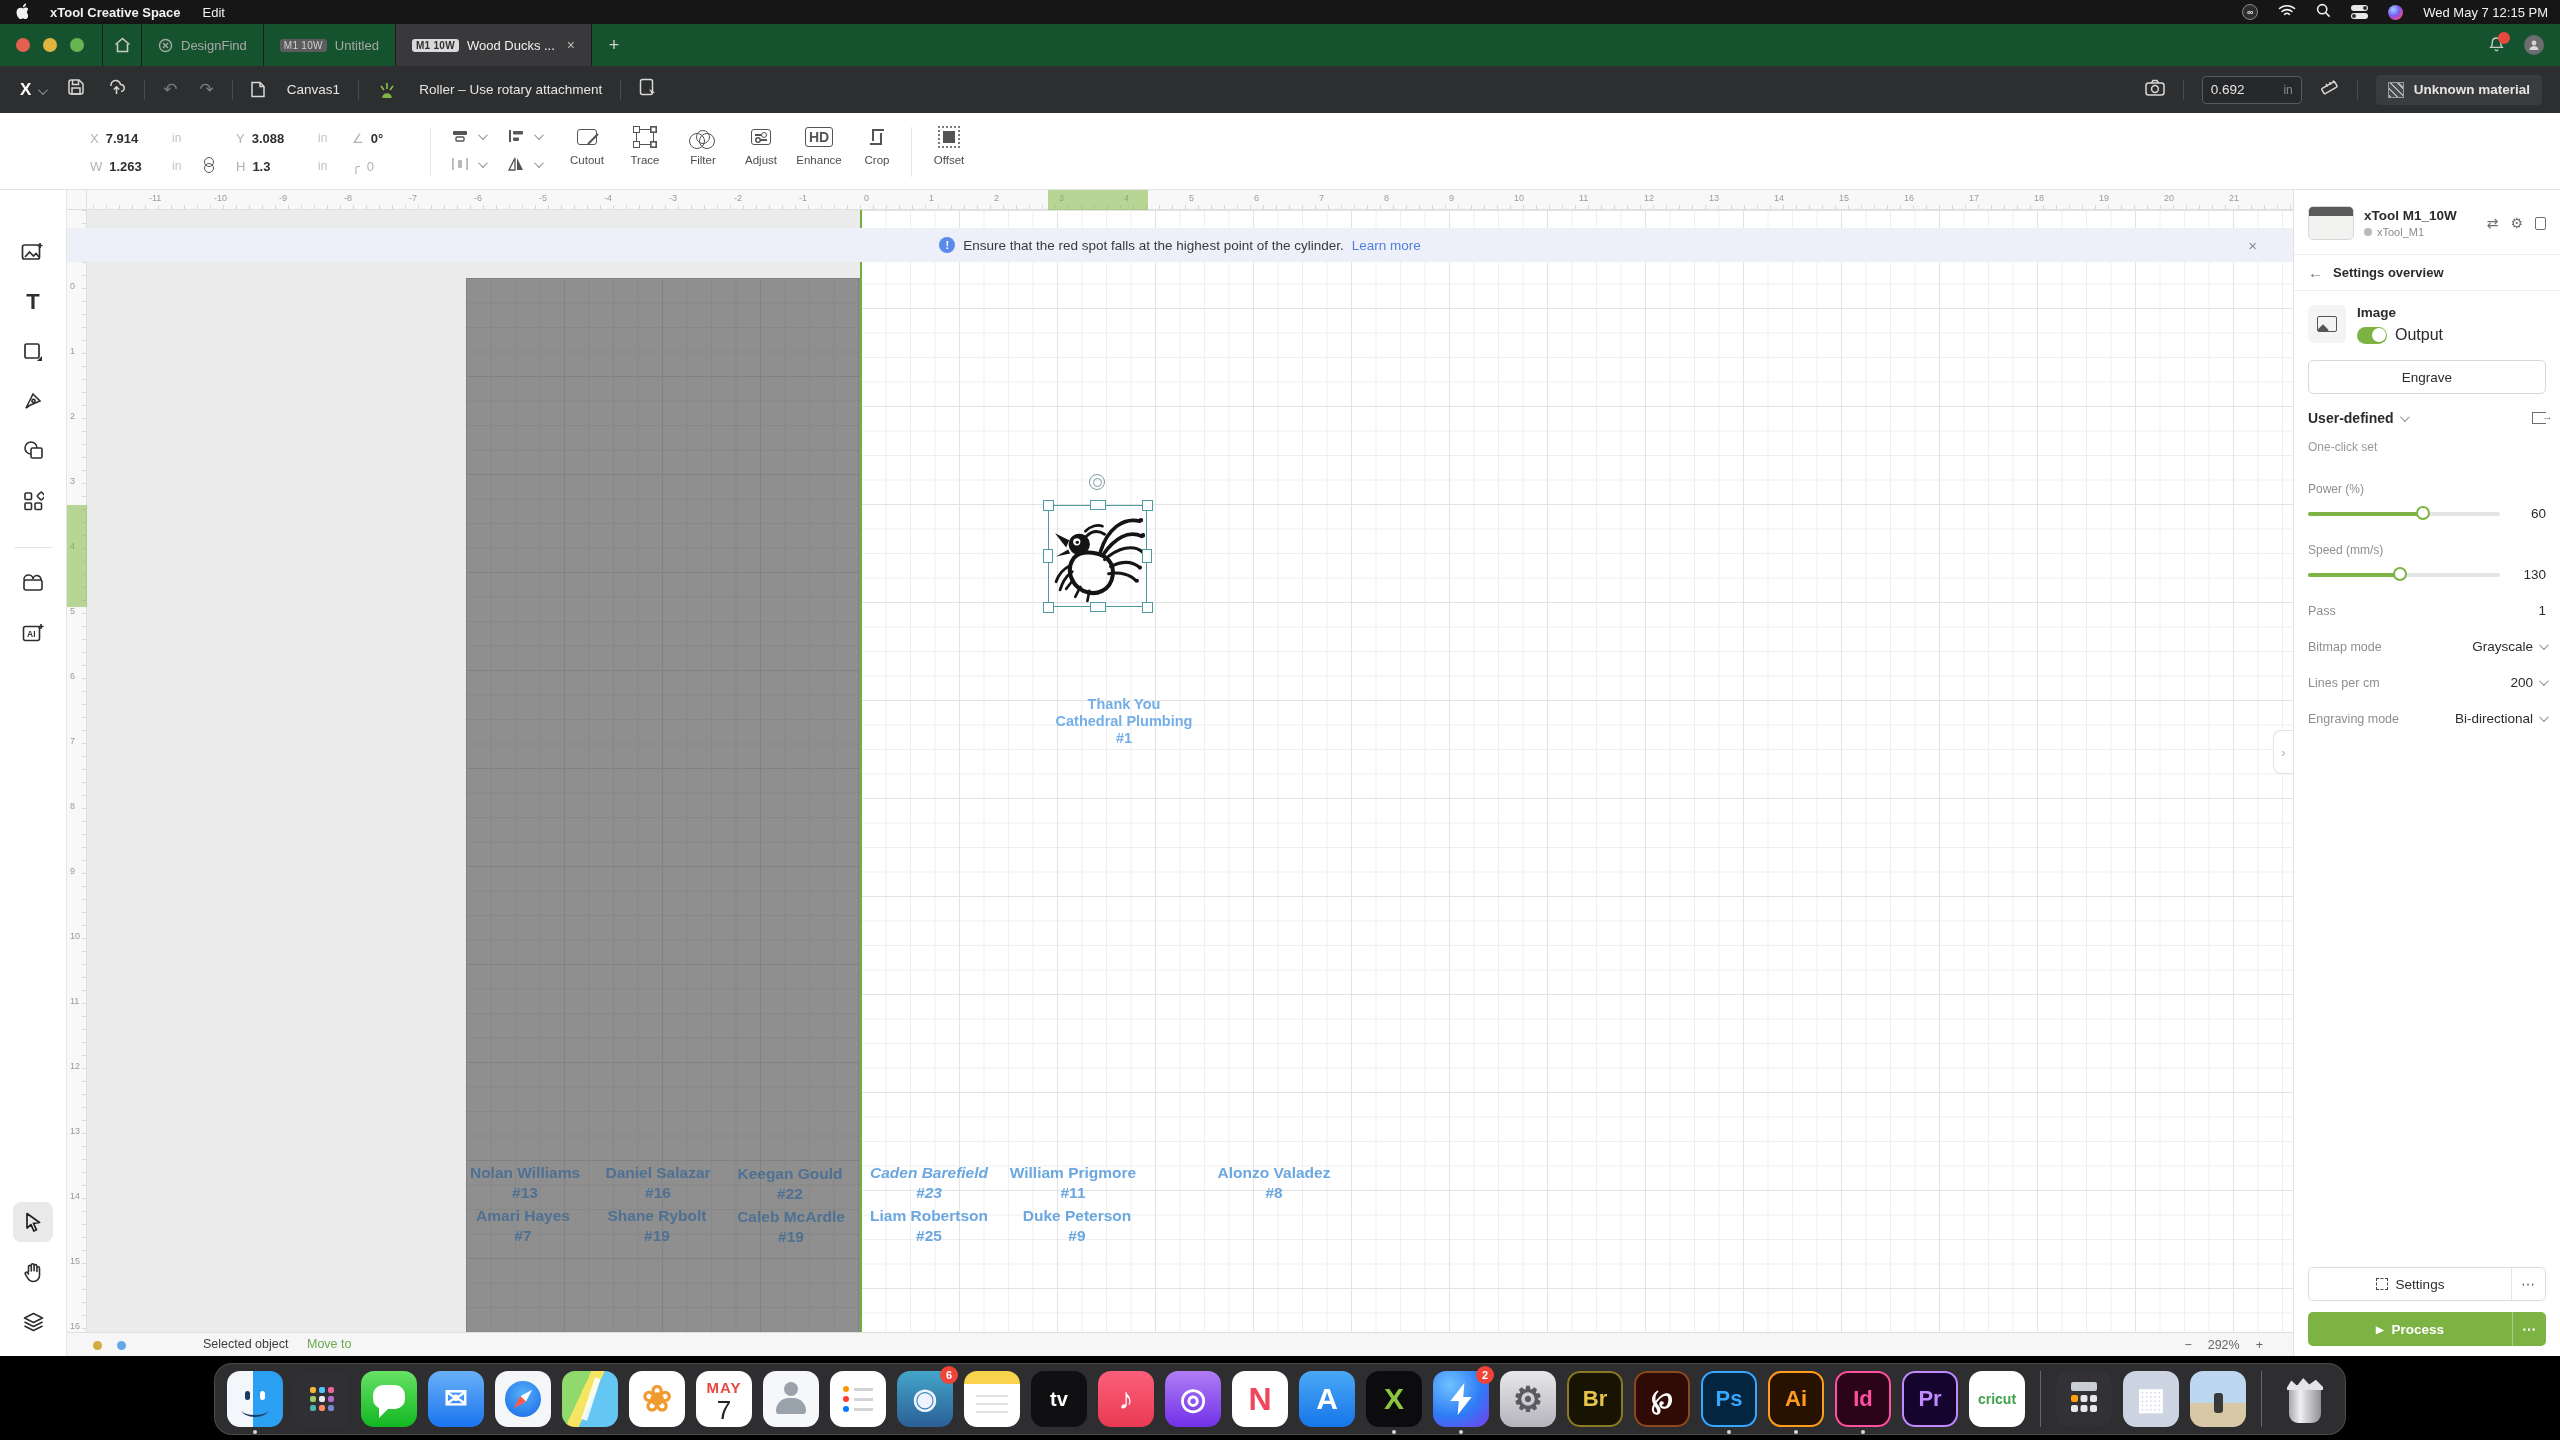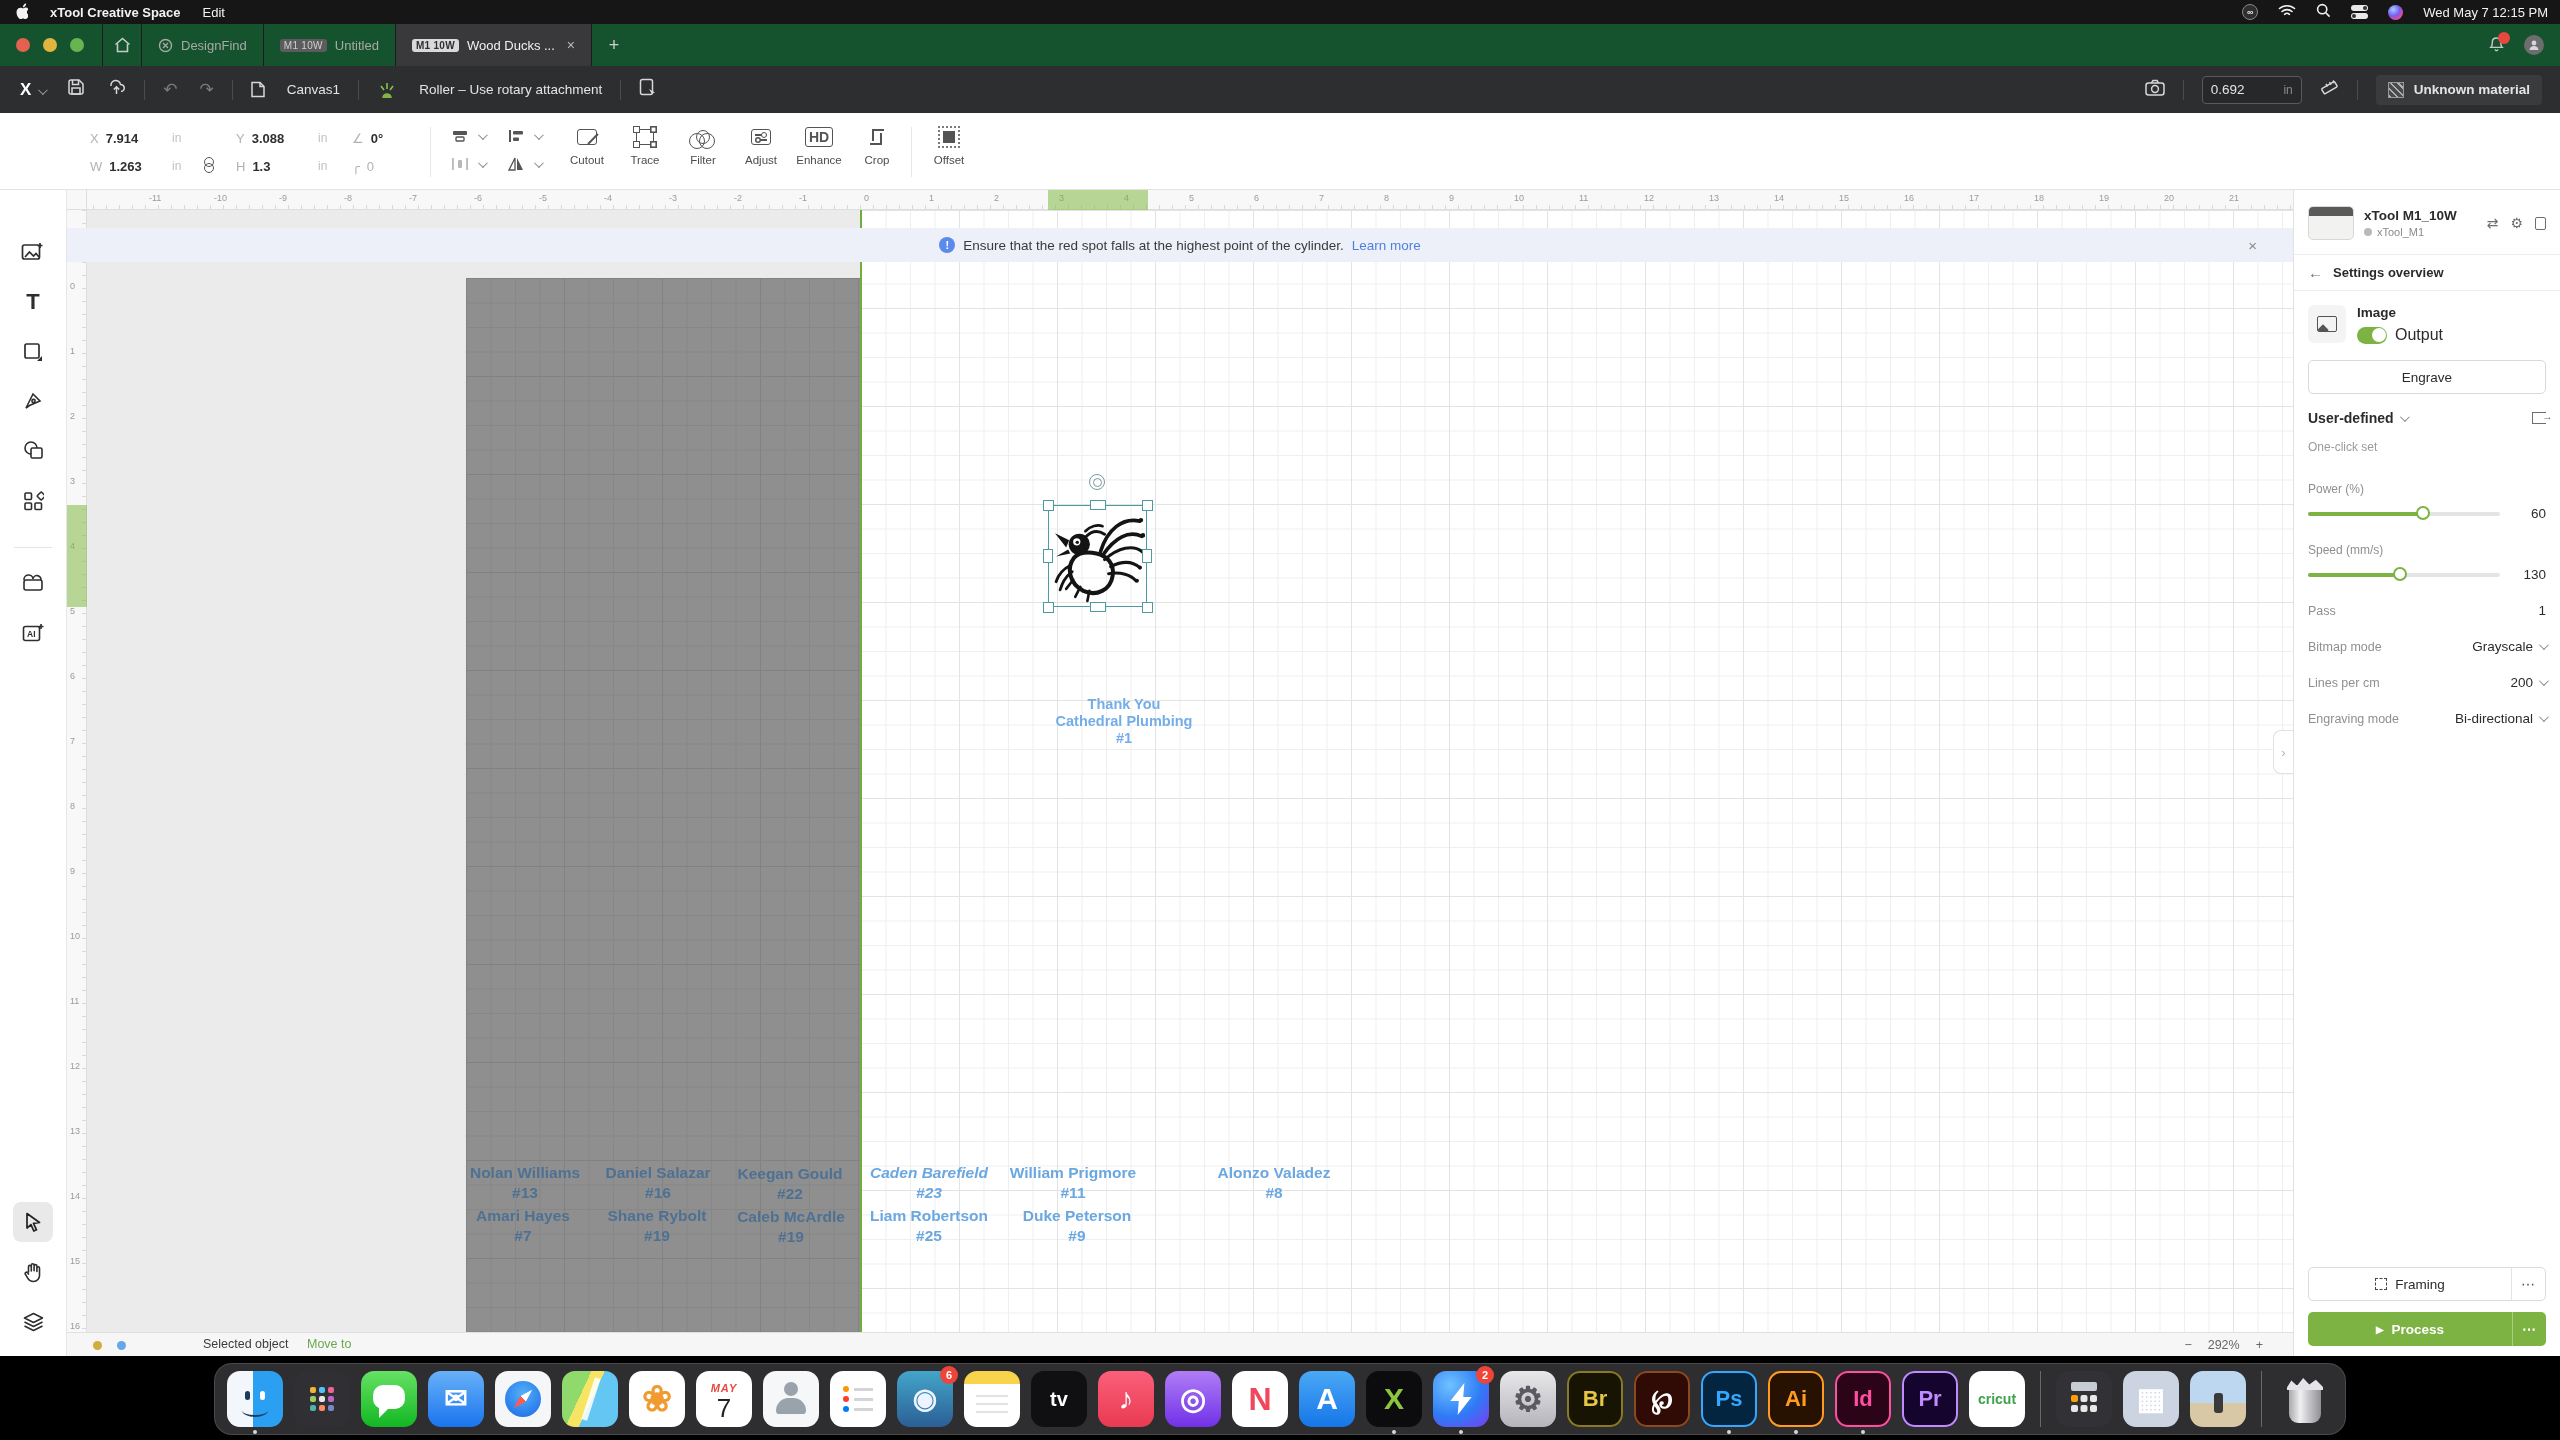--- a/index.html
+++ b/index.html
@@ -182,21 +182,21 @@
   .ic-launchpad::before { content:""; position:absolute; left:16px; top:16px; width:6px; height:6px; border-radius:2px; background:#f2b53a;
      box-shadow:9px 0 0 #4fc3f7, 18px 0 0 #ef6292, 0 9px 0 #9ccc65, 9px 9px 0 #e8e8e8, 18px 9px 0 #ba68c8, 0 18px 0 #4db6ac, 9px 18px 0 #ff8a65, 18px 18px 0 #7986cb; }
   .ic-bubble { position:relative; }
   .ic-bubble::before { content:""; position:absolute; left:12px; top:14px; width:32px; height:24px; background:#fff; border-radius:10px; }
   .ic-bubble::after { content:""; position:absolute; left:18px; top:35px; width:0; height:0; border:6px solid transparent; border-top-color:#fff; border-left-color:#fff; }
   .ic-compass::before { content:""; position:absolute; left:10px; top:10px; width:36px; height:36px; border-radius:50%; background:radial-gradient(circle at 50% 35%,#55b1f7,#1667e8); }
   .ic-compass::after { content:""; position:absolute; left:24px; top:15px; width:8px; height:26px; background:linear-gradient(180deg,#fff 0 50%,#ff5b4d 50%); clip-path:polygon(50% 0,100% 50%,50% 100%,0 50%); transform:rotate(45deg); }
   .ic-maps { background:linear-gradient(115deg,#90d96d 0 36%,#f5e562 36% 52%,#64c6f2 52%); }
   .ic-maps::after { content:""; position:absolute; left:26px; top:6px; width:6px; height:44px; background:#fff; transform:rotate(18deg); opacity:.85; }
   .ic-cal { background:#fff; flex-direction:column; display:flex; }
-  .ic-cal .mo { font-size:11px; font-weight:700; color:#e8483f; letter-spacing:1px; margin-top:7px;font-style:italic; }
+  .ic-cal .mo { font-size:15px; font-weight:700; color:#e8483f; letter-spacing:1px; margin-top:7px; }
   .ic-cal .dy { font-size:26px; font-weight:400; color:#222; margin-top:-1px; }
   .ic-person { background:#f6f7f9; }
   .ic-person::before { content:""; position:absolute; left:21px; top:11px; width:14px; height:14px; border-radius:50%; background:#9aa2ab; }
   .ic-person::after { content:""; position:absolute; left:13px; top:27px; width:30px; height:16px; border-radius:15px 15px 4px 4px; background:#9aa2ab; }
   .ic-rem { background:#fff; }
   .ic-rem::before { content:""; position:absolute; left:13px; top:15px; width:6px; height:6px; border-radius:50%; background:#ff9500; box-shadow:0 10px 0 #ff3b30, 0 20px 0 #007aff; }
   .ic-rem::after { content:""; position:absolute; left:24px; top:17px; width:19px; height:2.5px; background:#d4d4d8; box-shadow:0 10px 0 #d4d4d8, 0 20px 0 #d4d4d8; }
   .ic-notes { background:linear-gradient(180deg,#f7d44c 0 24%,#fff 24%); }
   .ic-notes::after { content:""; position:absolute; left:12px; top:24px; width:32px; height:2px; background:#e2e2e2; box-shadow:0 8px 0 #e2e2e2, 0 16px 0 #e2e2e2; }
   .ic-bolt::before { content:""; position:absolute; left:14px; top:12px; width:28px; height:32px; background:#fff; clip-path:polygon(62% 0,12% 56%,42% 56%,38% 100%,88% 44%,58% 44%); }
@@ -799,21 +799,21 @@
       <span class="k">Engraving mode</span>
       <span class="v">
           <span>Bi-directional</span>
           <span class="chev dark"></span>
         </span>
     </div>
 
     <div id="framing-btn">
       <span class="main">
           <span class="frame-ic"></span>
-          <span>Framing</span>
+          <span>Settings</span>
         </span>
       <span class="btn-more">⋯</span>
     </div>
     <div id="process-btn">
       <span class="main">
           <span style="font-size:10px;">▶</span>
           <span>Process</span>
         </span>
       <span class="btn-more" style="border-left:1px solid rgba(255,255,255,.35);">⋯</span>
     </div>

